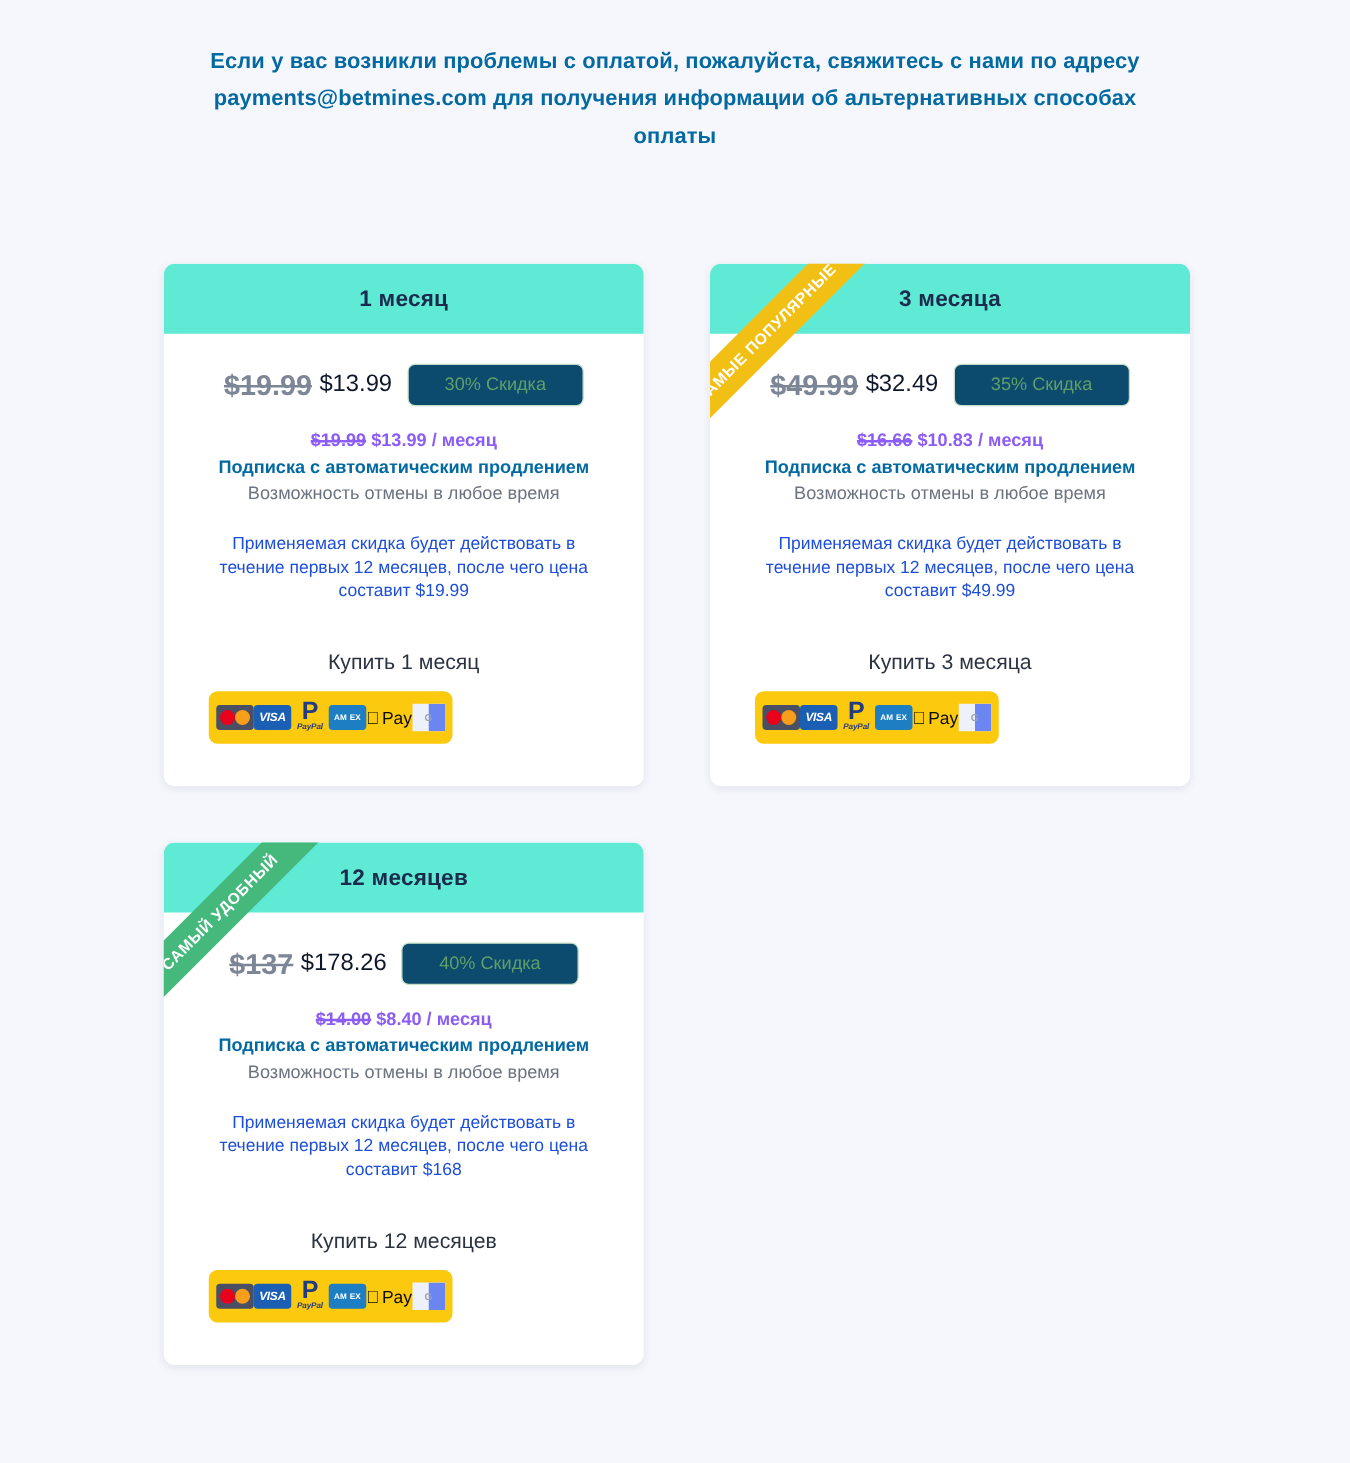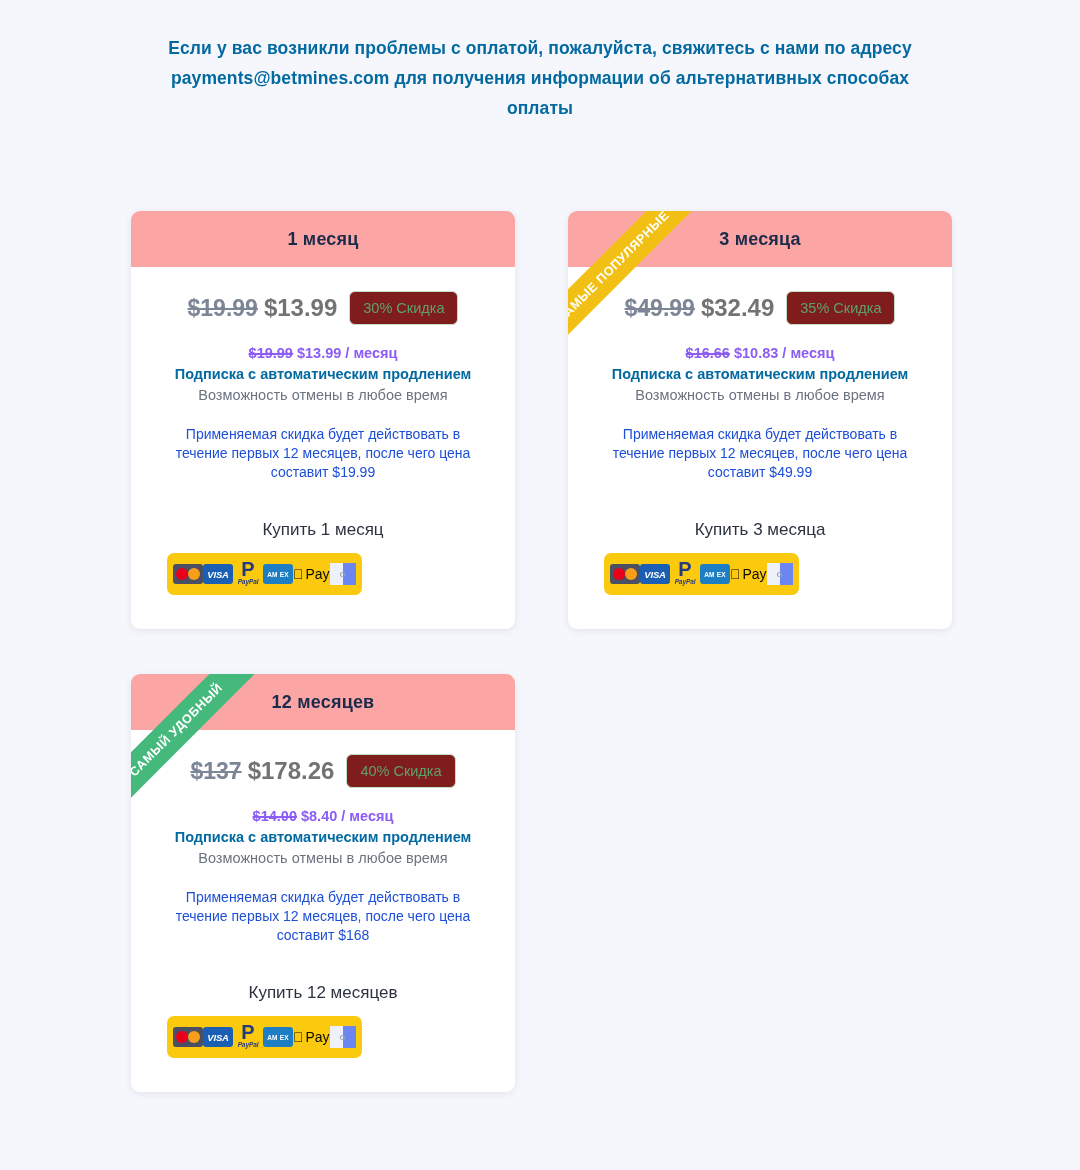--- a/index.html
+++ b/index.html
@@ -40,21 +40,21 @@
     border-radius: 9px;
     box-shadow: 0 2px 7px rgba(60, 70, 110, .10);
     overflow: hidden;
   }
   .card.c1 { left: 131px; top: 0px; }
   .card.c2 { left: 568px; top: 0px; }
   .card.c3 { left: 131px; top: 463px; }
 
   .card-head {
     height: 56px;
-    background: #fca5a5;
+    background: #5eead4;
     display: flex;
     align-items: center;
     justify-content: center;
   }
   .card-title {
     font-size: 18px;
     font-weight: bold;
     color: #1b2b4b;
     letter-spacing: .2px;
   }
@@ -73,32 +73,32 @@
     margin-bottom: 20px;
   }
   .price-old {
     font-size: 23px;
     font-weight: bold;
     color: #7d8696;
     text-decoration: line-through;
     text-decoration-thickness: 2px;
   }
   .price-new {
-    font-size: 24px;
-    font-weight: bold;
-    color: #737373;
+    font-size: 19px;
+    font-weight: normal;
+    color: #0f172a;
     margin-left: -6px;
   }
   .badge-discount {
     border: 1px solid #c3ddc6;
     border-radius: 6px;
     color: #5fa06a;
     font-size: 14.5px;
-    padding: 8px 13px;
-    background: #7f1d1d;
+    padding: 8px 29px;
+    background: #0c4a6e;
     white-space: nowrap;
   }
 
   
   .monthly {
     font-size: 14.5px;
     font-weight: bold;
     color: #8b5cf6;
     margin-bottom: 5px;
   }

